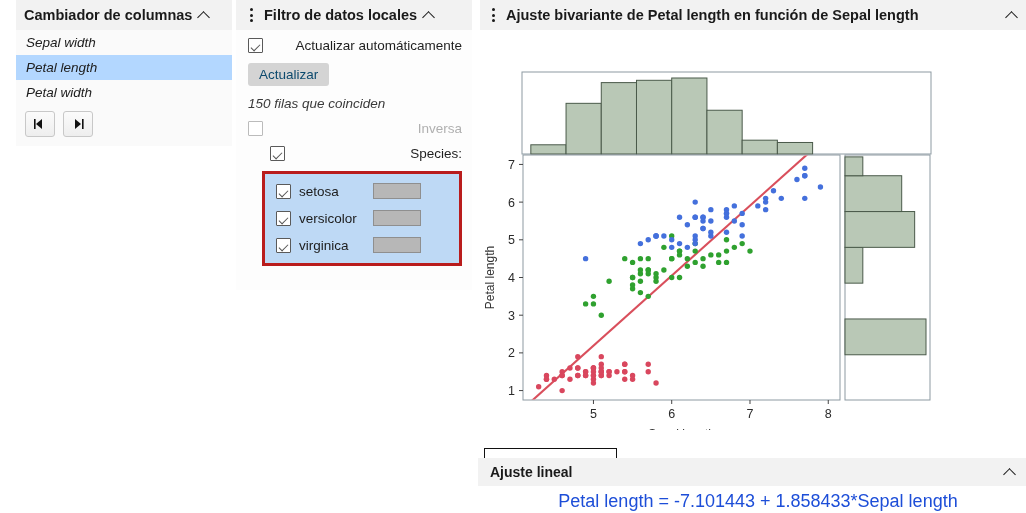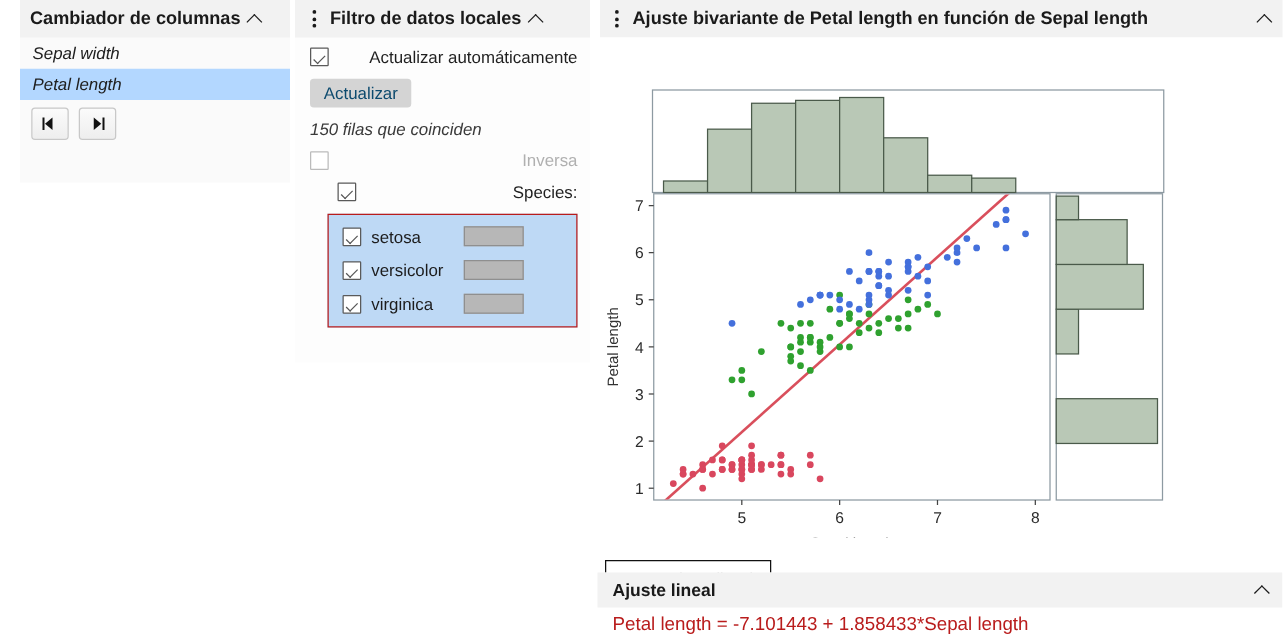--- a/index.html
+++ b/index.html
@@ -84,21 +84,21 @@
     display: inline-block;
     background: #d4d4d4; color: #0c4a6e;
     border: none; border-radius: 3px;
     font-size: 13.5px; padding: 4px 11px;
     font-family: inherit; margin-bottom: 10px;
   }
   .rowcount { font-size: 13.5px; color: #3a3a3a; margin-bottom: 10px; font-style: italic; }
   .sublevel { margin-left: 22px; }
   .species-box {
     margin-left: 14px; margin-top: 2px;
-    background: #bed9f5; border: 1px solid #b91c1c;
+    background: #bed9f5; border: 3px solid #b91c1c;
     padding: 9px 10px 6px 11px; width: 200px;
   }
   .species-row { display: flex; align-items: center; margin-bottom: 11px; }
   .species-row:last-child { margin-bottom: 4px; }
   .species-row .nm { font-size: 13.5px; color: #1c1c1c; margin-left: 8px; width: 74px; }
   .swatch { width: 48px; height: 16px; background: #b7b7b7; border: 1px solid #8f8f8f; }
 
   
   #chart { left: 480px; top: 0; width: 548px; height: 455px; }
   #chart .panel-head { padding-left: 6px; }
@@ -108,40 +108,41 @@
     border: 1.4px solid #111; background: #fff;
     height: 30px; display: flex; align-items: center;
     padding: 0 14px 0 10px;
   }
   .legline { width: 26px; height: 0; border-top: 2.2px solid #d94f5c; margin-right: 14px; }
   .legtxt { font-size: 12.5px; color: #1a1a1a; }
 
   
   #fit { left: 478px; top: 458px; width: 548px; height: 55px; }
   #fit .panel-head { height: 28px; padding-left: 12px; font-size: 14px; }
-  .fit-eq { font-size: 15px; color: #b91c1c; padding: 5px 0 0 12px; }
+  .fit-eq { font-size: 18px; color: #1d4ed8; padding: 5px 0 0 12px; text-align: center; }
 
   svg { display: block; }
   .axlabel { font-size: 12px; fill: #333; font-family: "Liberation Sans", sans-serif; }
   .ticktxt { font-size: 12.5px; fill: #2b2b2b; font-family: "Liberation Sans", sans-serif; }
 </style>
 </head>
 <body>
 
 <div id="root">
 
   <div class="panel" id="colswitch">
     <div class="panel-head">
       <span class="ttl">Cambiador de columnas</span>
       <span class="chev"></span>
       <span class="spacer"></span>
     </div>
     <div class="body">
       <div class="col-item">Sepal width</div>
       <div class="col-item sel">Petal length</div>
+      <div class="col-item">Petal width</div>
       <div class="navbtns">
         <div class="navbtn">
           <svg width="18" height="12" viewBox="0 0 18 12" aria-hidden="true">
               <path d="M11 1 L5 6 L11 11 Z" fill="#111"></path>
               <rect x="3" y="1" width="1.6" height="10" fill="#111"></rect>
             </svg>
         </div>
         <div class="navbtn">
           <svg width="18" height="12" viewBox="0 0 18 12" aria-hidden="true">
               <path d="M6 1 L12 6 L6 11 Z" fill="#111"></path>

